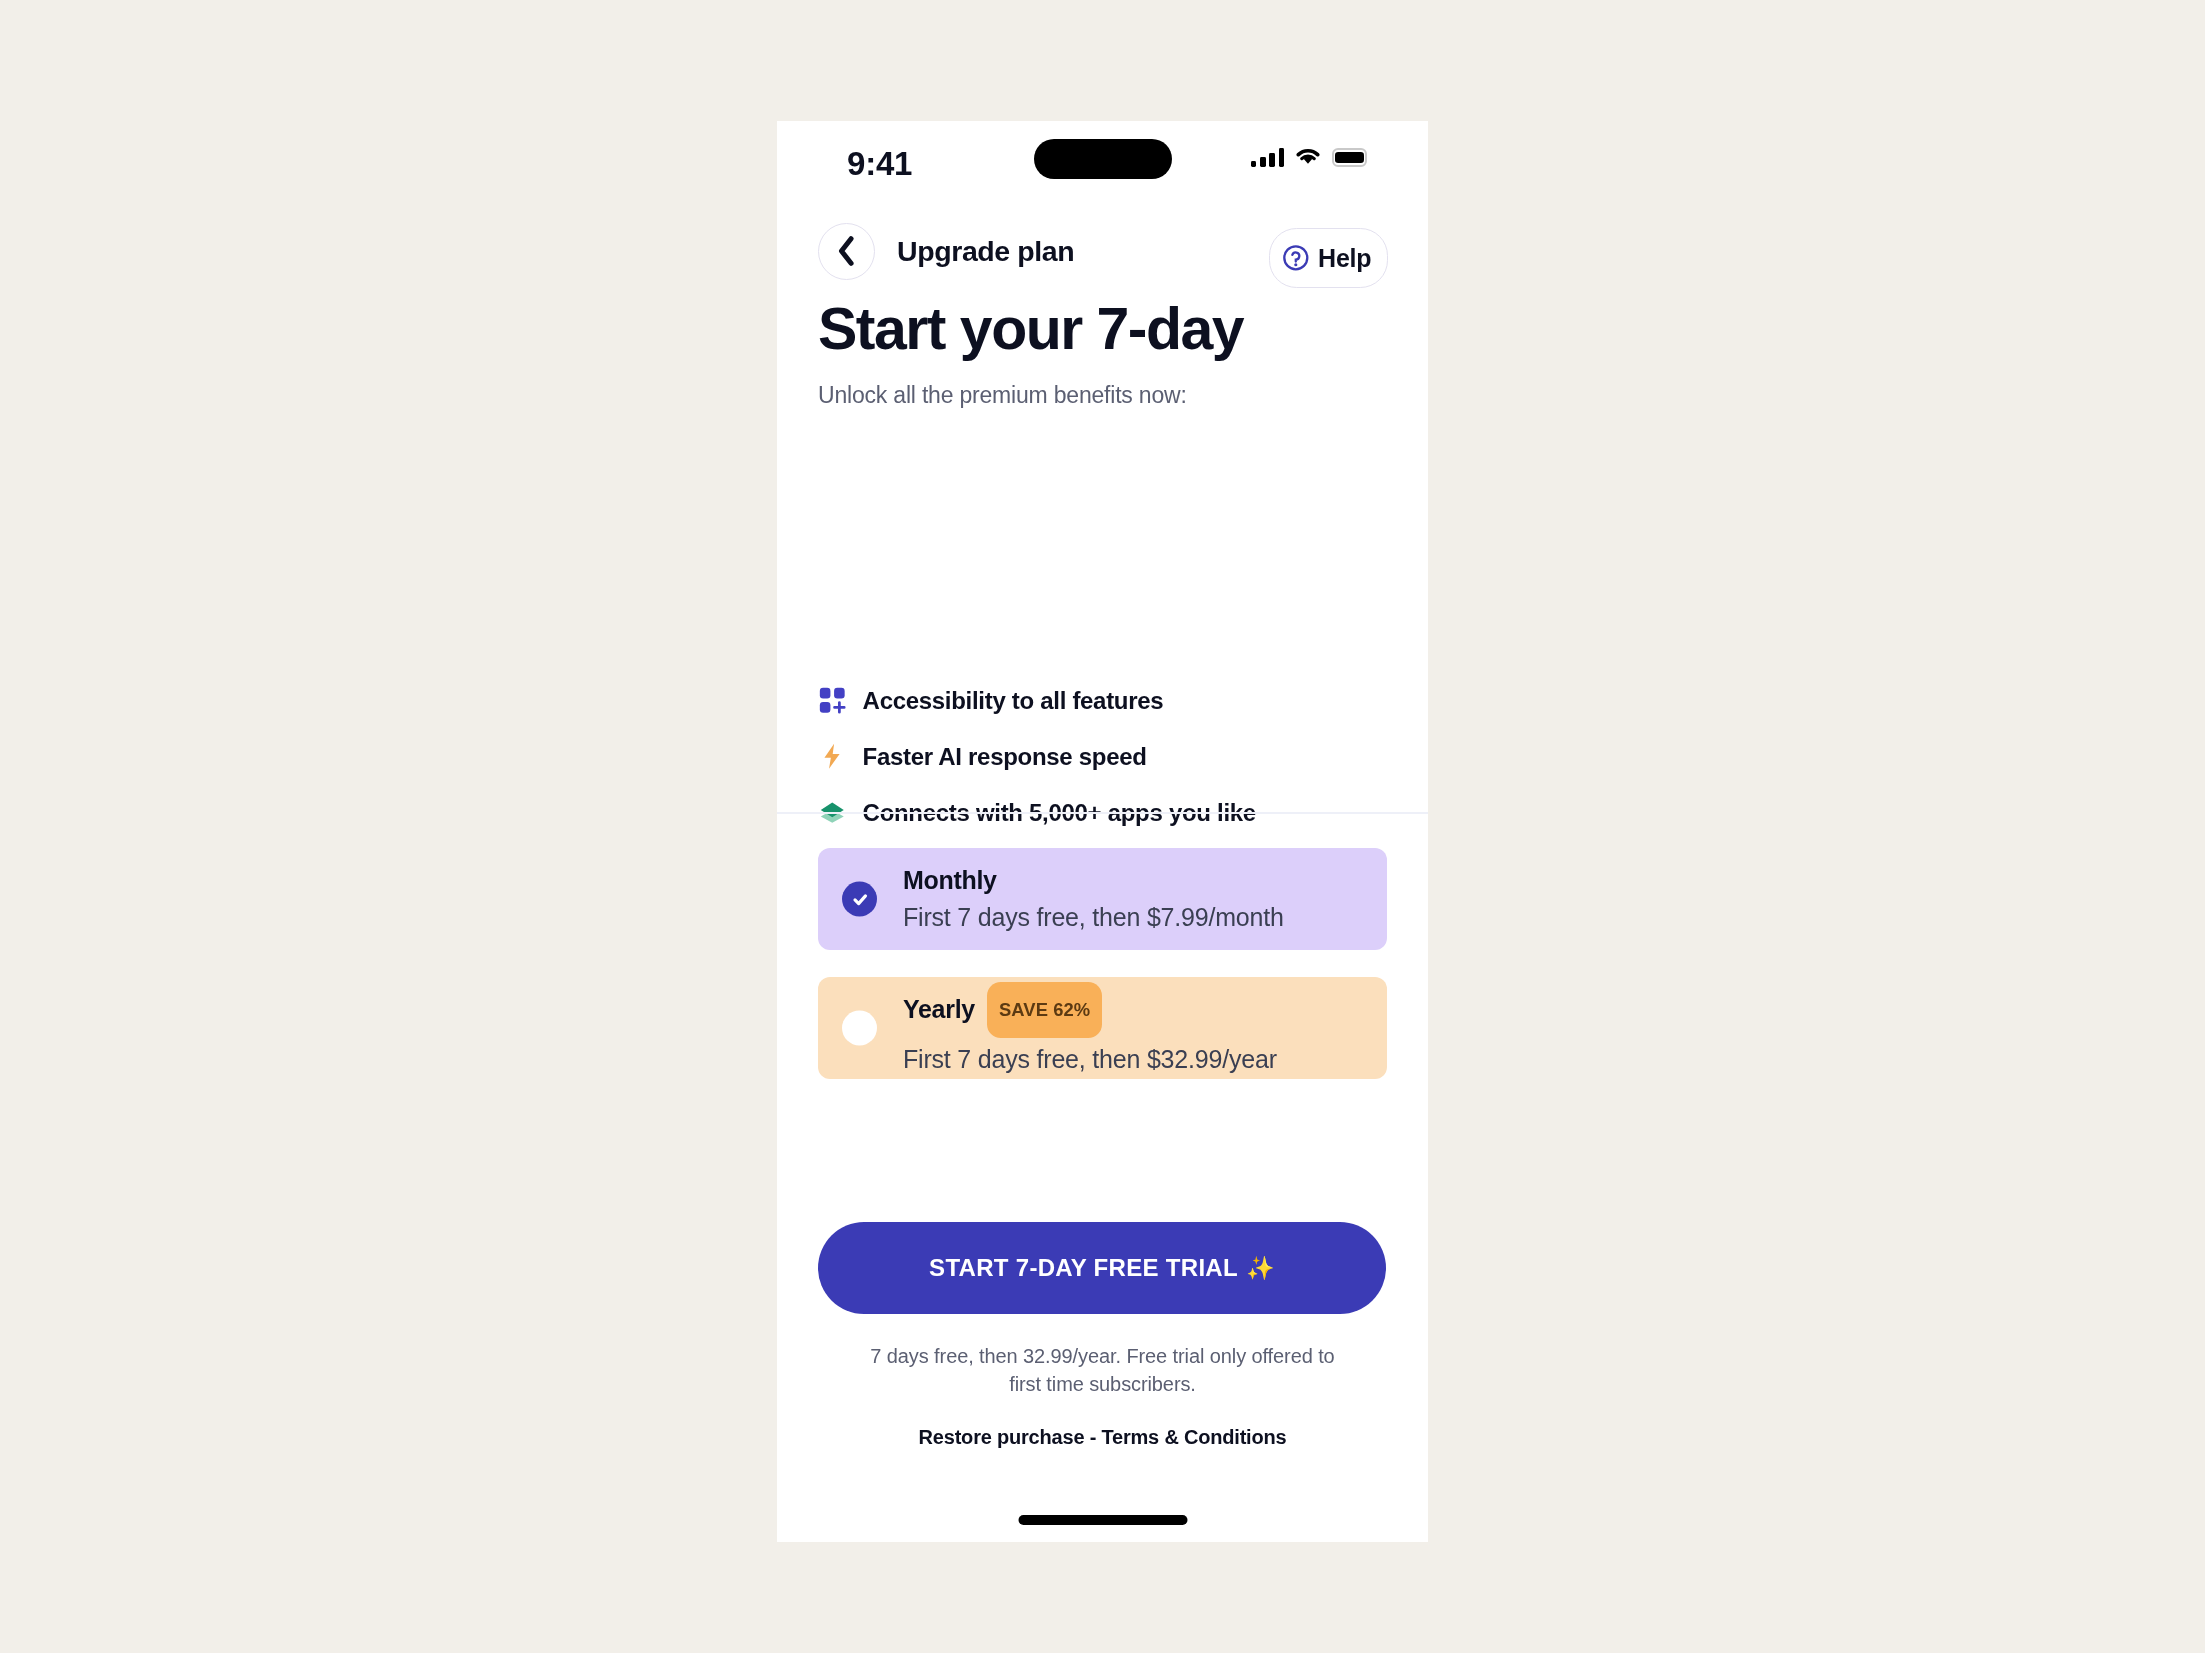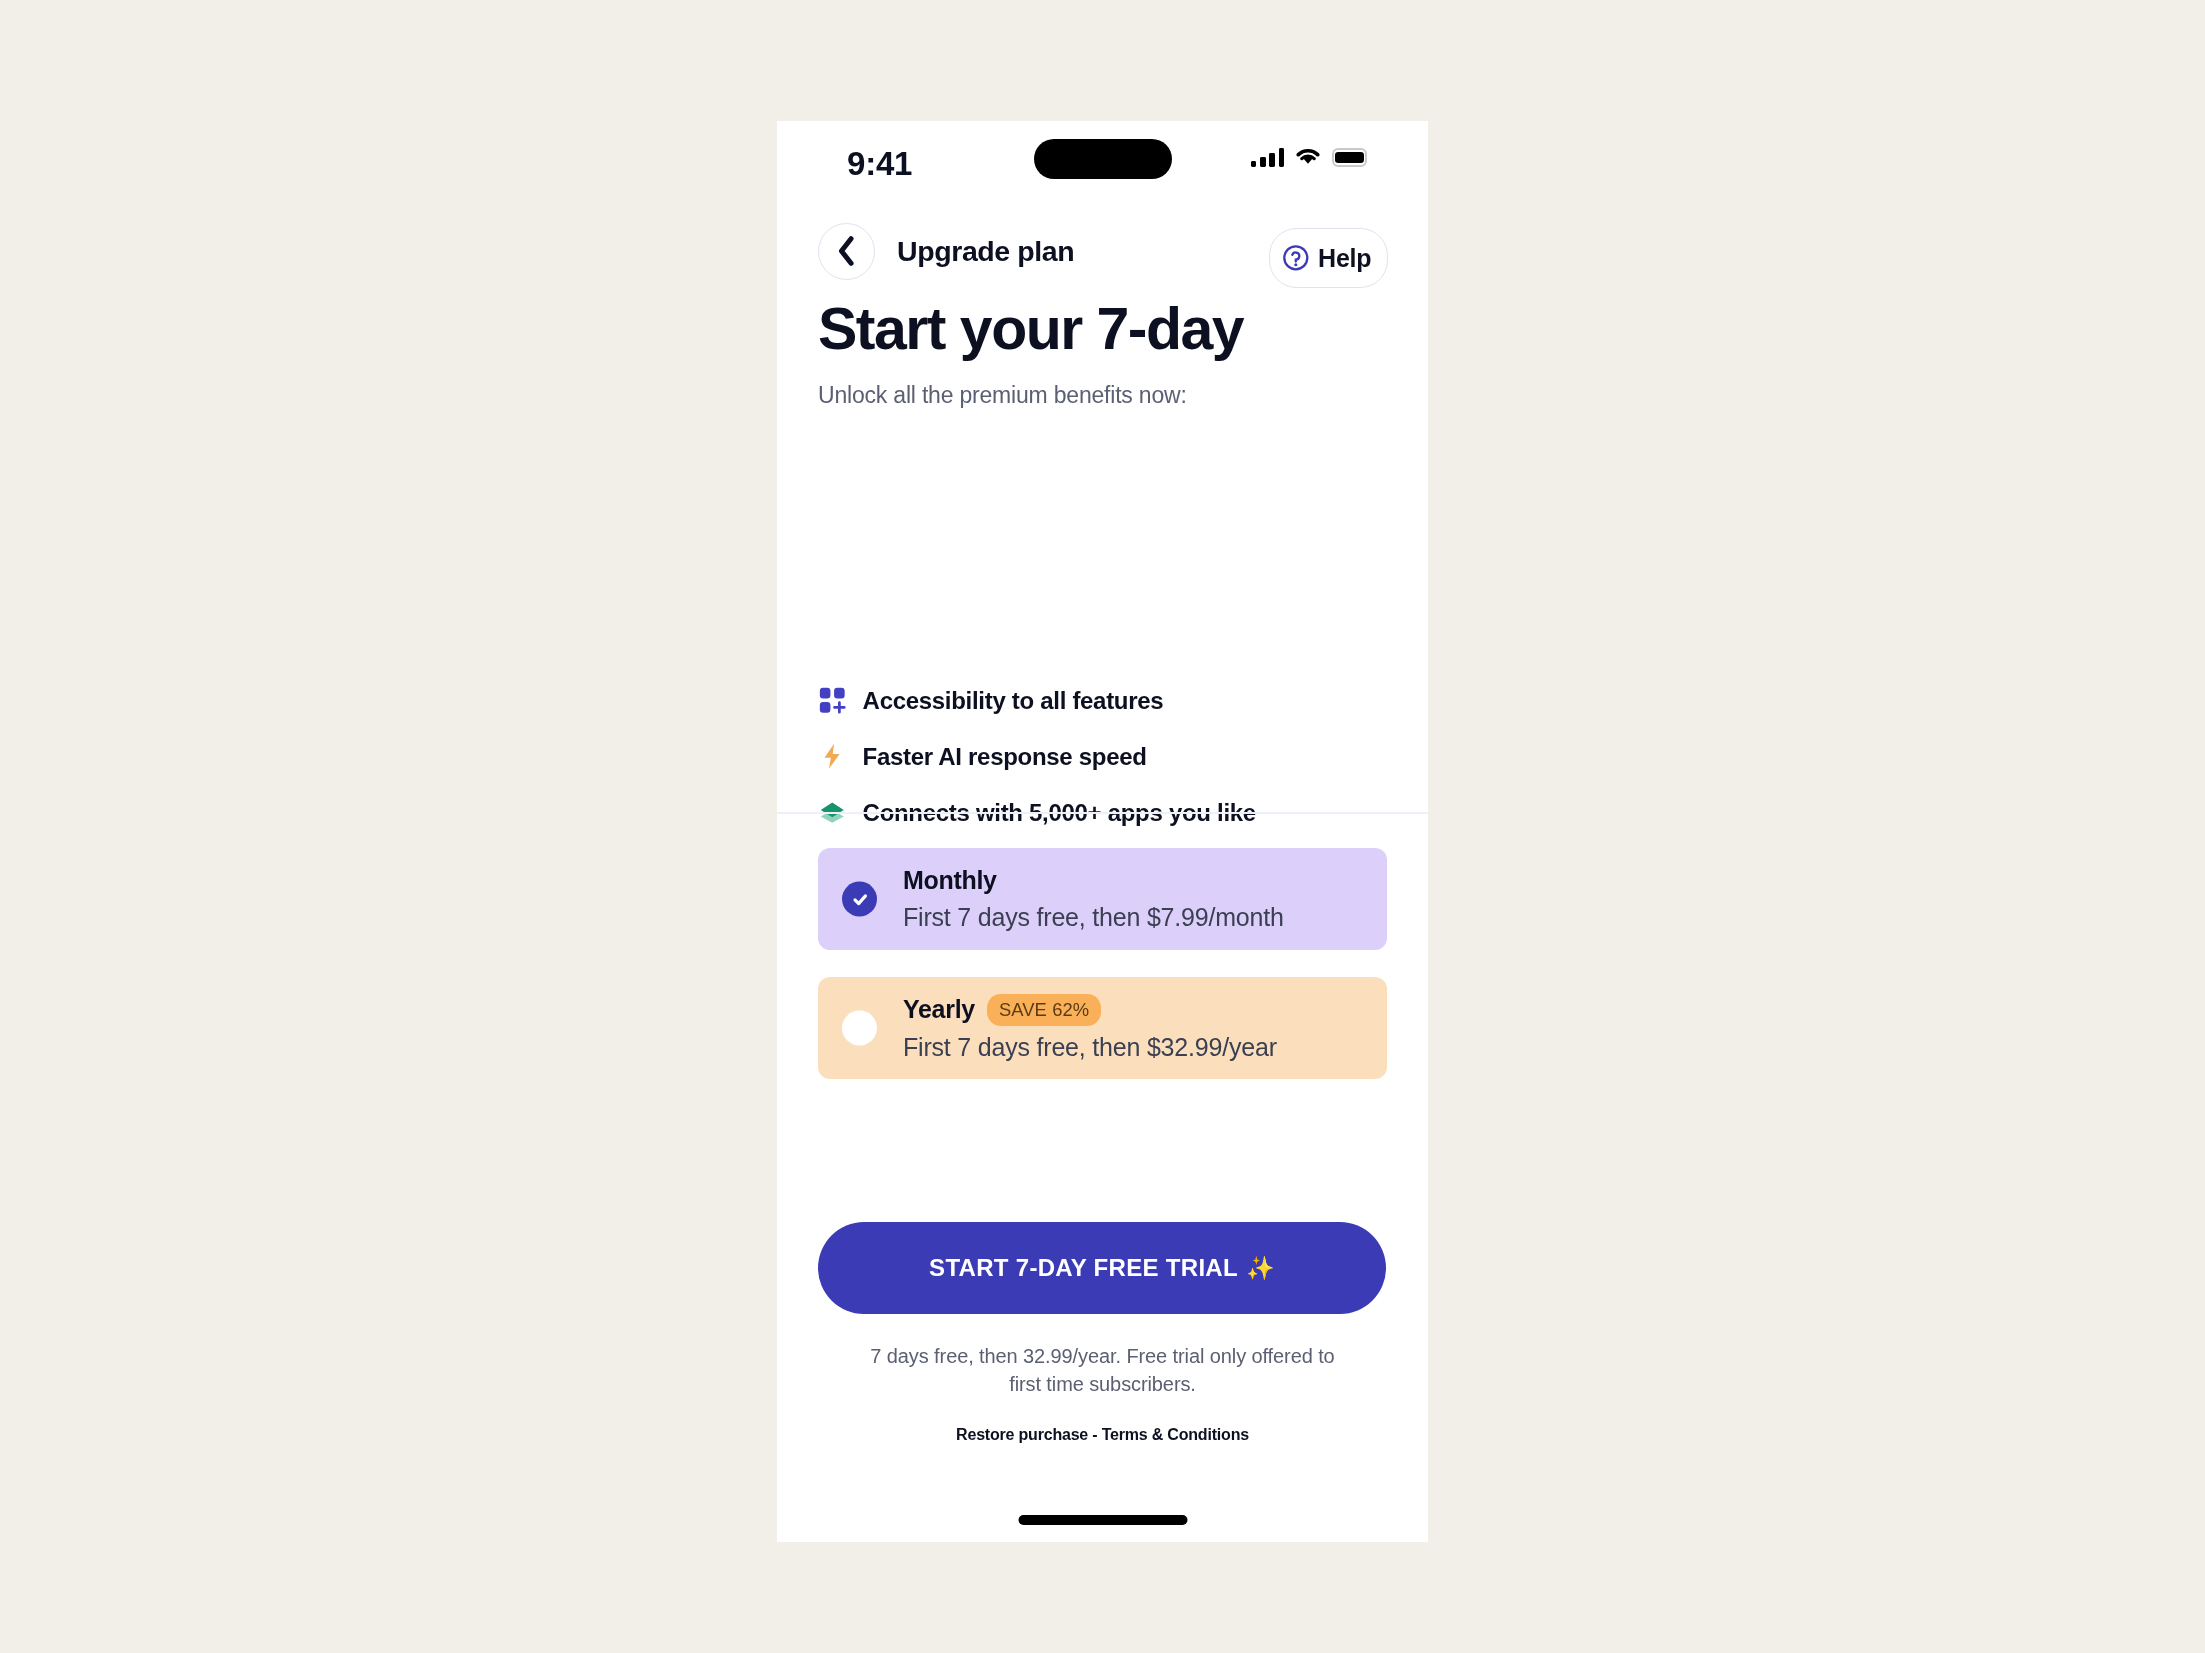--- a/index.html
+++ b/index.html
@@ -140,22 +140,22 @@
     margin-left:85px; display:flex;
     flex-direction:column; gap:7.4px;
   }
   .plan-titlerow { display:flex; align-items:center; gap:12px; }
   .plan-title {
     font-size:25px; font-weight:700; color:#0d1020;
     letter-spacing:-0.3px;
   }
   .save-badge {
     background:#f9b košt; background:#f9b058;
-    border-radius:13.8px; padding:5px 12px;
-    font-size:18.4px; font-weight:400; color:#5c3a12;
+    border-radius:13.8px; padding:17px 12px;
+    font-size:18.4px; font-weight:700; color:#5c3a12;
     letter-spacing:0.1px;
   }
   .plan-sub {
     font-size:25px; font-weight:400; color:#3a3f52;
     letter-spacing:-0.2px;
   }
 
   
   .cta {
     position:absolute; left:41px; top:1101px;
@@ -173,21 +173,21 @@
   
   .finefprint {
     position:absolute; left:50%; transform:translateX(-50%);
     top:1222px; width:492px; text-align:center;
     font-size:20px; line-height:1.38; color:#5b5f72;
     letter-spacing:-0.1px;
   }
   .legal {
     position:absolute; left:50%; transform:translateX(-50%);
     top:1305px; width:100%; text-align:center;
-    font-size:16px; font-weight:700; color:#0d1020;
+    font-size:20px; font-weight:700; color:#0d1020;
     letter-spacing:-0.2px;
   }
   .home-indicator {
     position:absolute; left:50%; transform:translateX(-50%);
     bottom:17.5px; width:169px; height:10px;
     background:#000; border-radius:9.2px;
   }
 </style>
 </head>
 <body>

